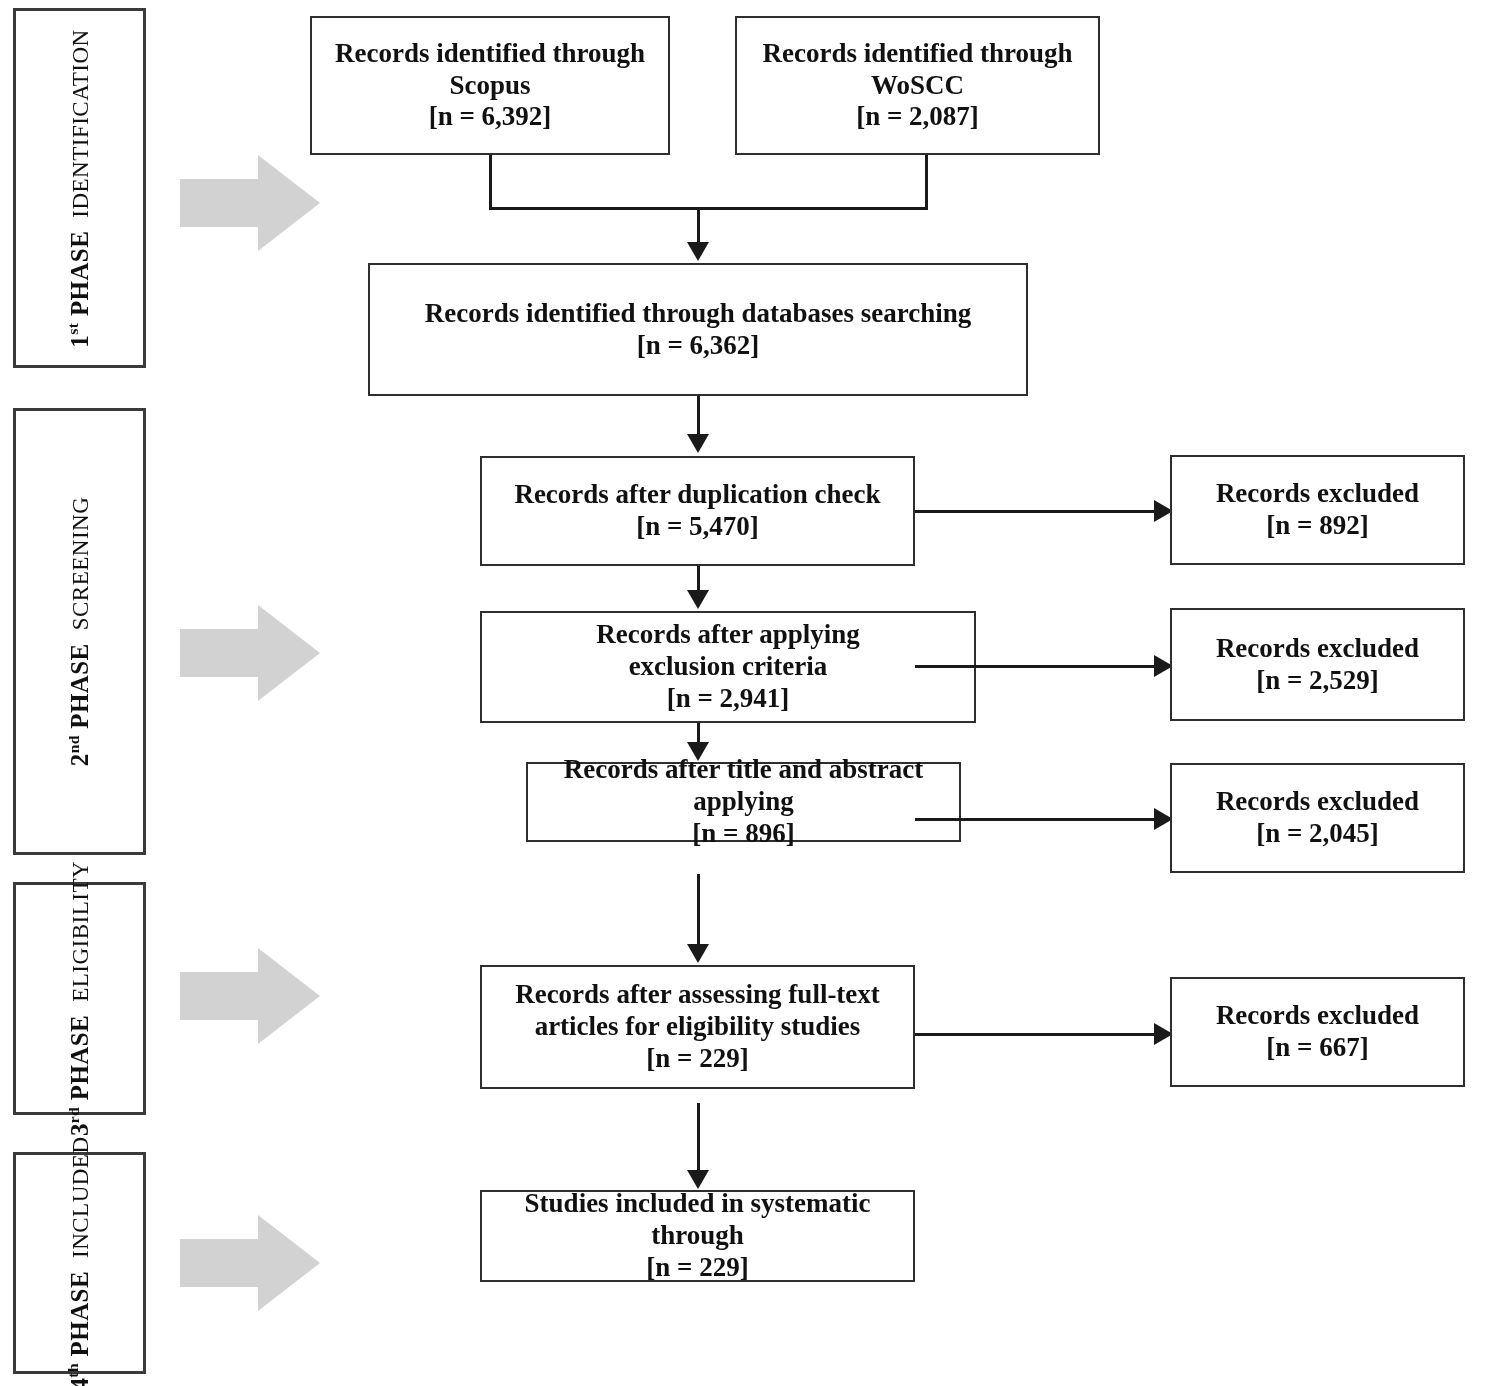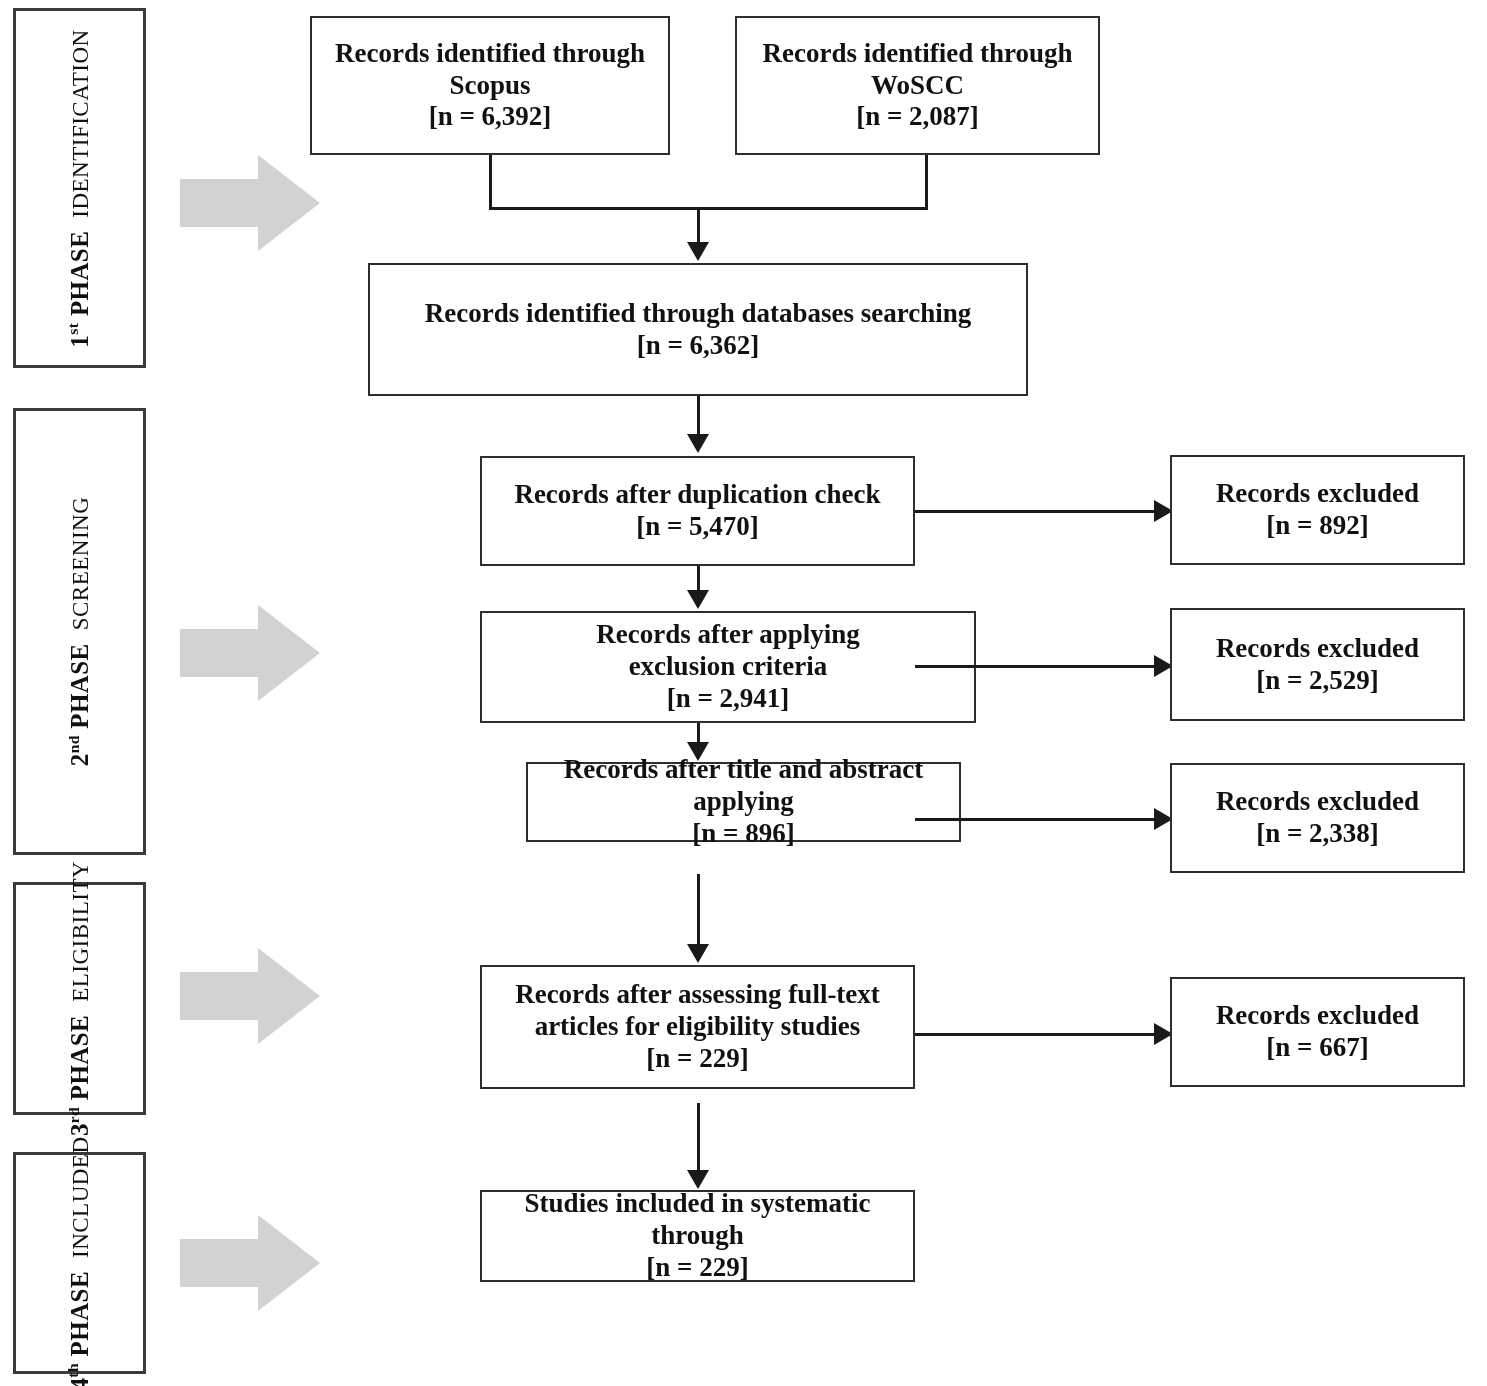--- a/index.html
+++ b/index.html
@@ -227,21 +227,21 @@
 
   <div class="node" style="left:480px; top:762px; width:435px; height:80px;margin-left:46px;">
     <span class="line">Records after title and abstract</span>
     <span class="line">applying</span>
     <span class="line">[n = 896]</span>
   </div>
   <div class="hline" style="left:915px; top:818px; width:245px;"></div>
   <div class="arrow-right" style="left:1154px; top:808px;"></div>
   <div class="node" style="left:1170px; top:763px; width:295px; height:110px;">
     <span class="line">Records excluded</span>
-    <span class="line">[n = 2,338]</span>
+    <span class="line">[n = 2,045]</span>
   </div>
 
   <div class="vline" style="left:697px; top:874px; height:75px;"></div>
   <div class="arrow-down" style="left:687px; top:944px;"></div>
 
   <div class="node" style="left:480px; top:965px; width:435px; height:124px;">
     <span class="line">Records after assessing full-text</span>
     <span class="line">articles for eligibility studies</span>
     <span class="line">[n = 229]</span>
   </div>

